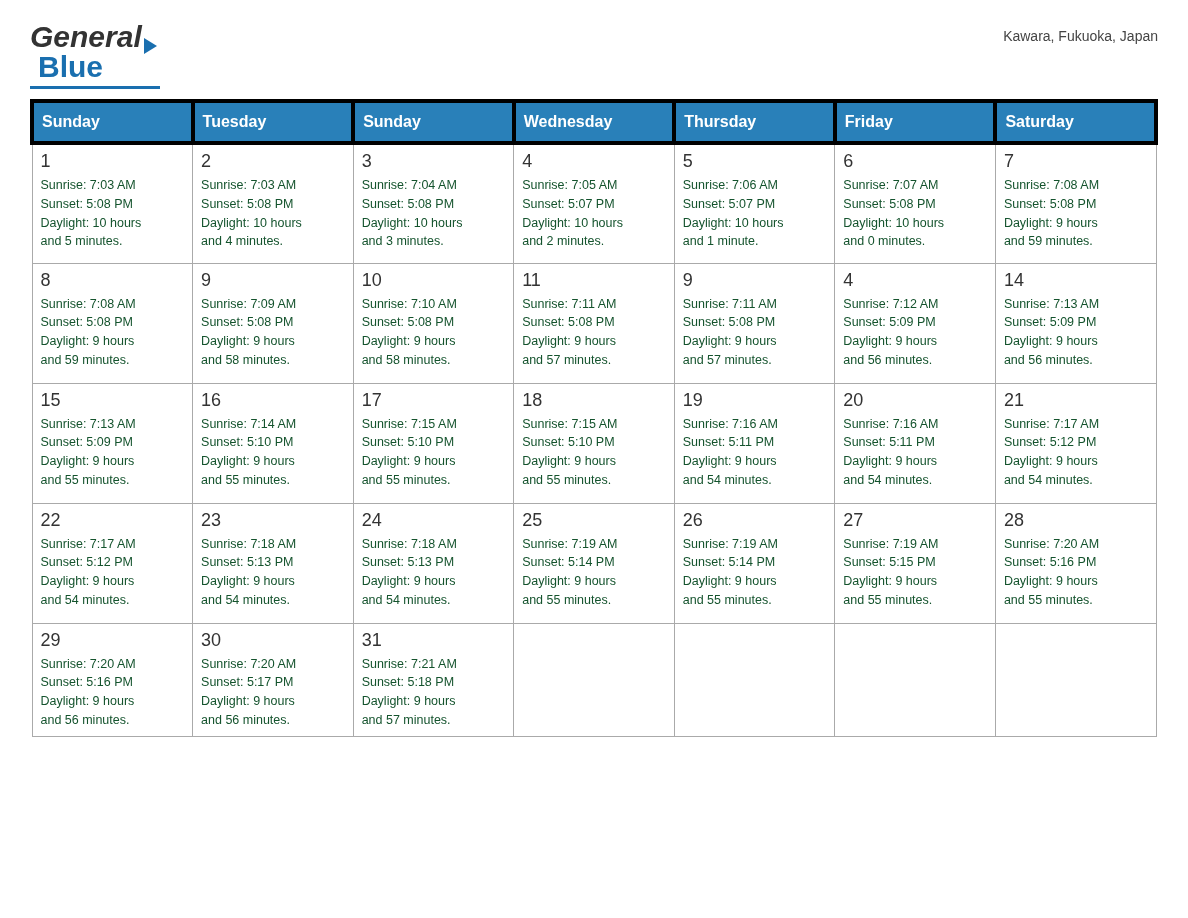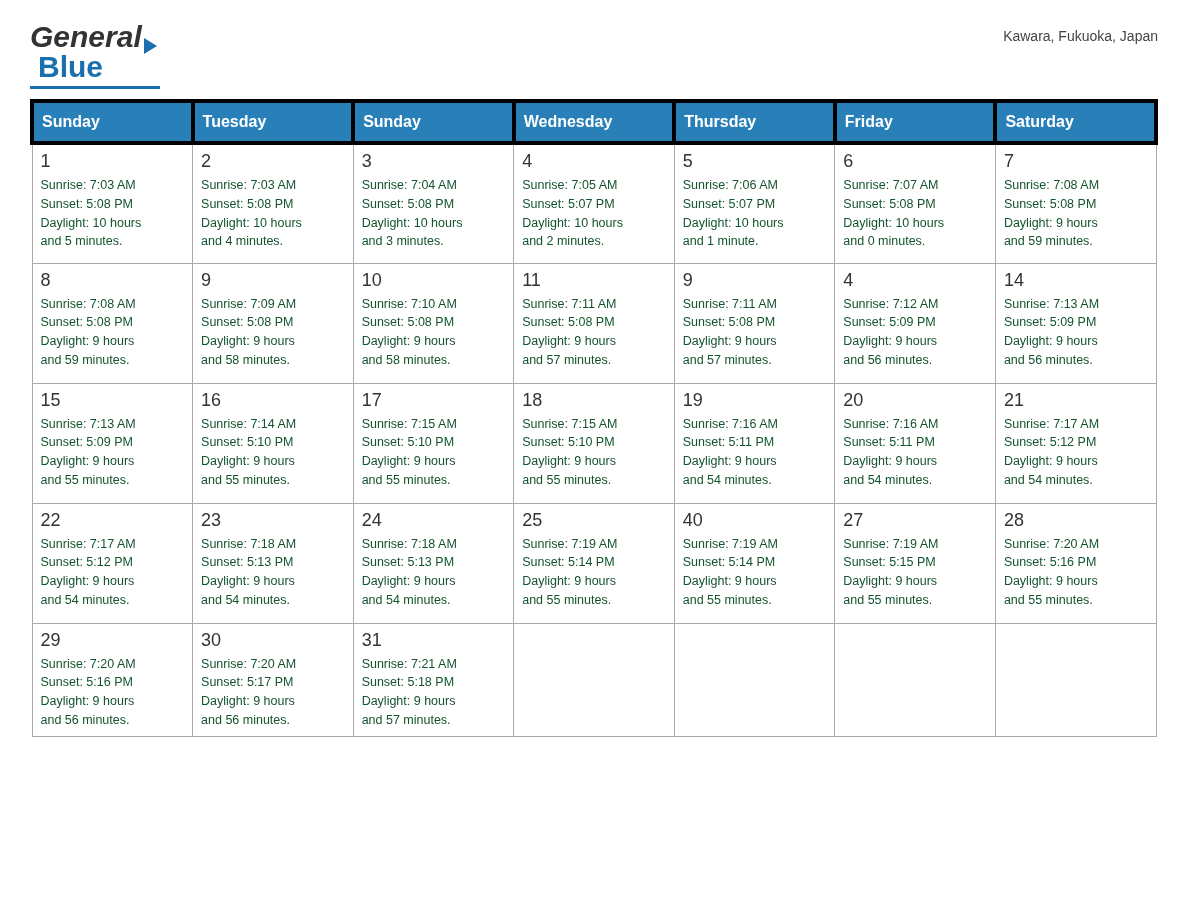--- a/index.html
+++ b/index.html
@@ -222,21 +222,21 @@
         </td>
         <td>
           <span class="day-number">24</span>
           <div class="day-info">Sunrise: 7:18 AM<br>Sunset: 5:13 PM<br>Daylight: 9 hours<br>and 54 minutes.</div>
         </td>
         <td>
           <span class="day-number">25</span>
           <div class="day-info">Sunrise: 7:19 AM<br>Sunset: 5:14 PM<br>Daylight: 9 hours<br>and 55 minutes.</div>
         </td>
         <td>
-          <span class="day-number">40</span>
+          <span class="day-number">26</span>
           <div class="day-info">Sunrise: 7:19 AM<br>Sunset: 5:14 PM<br>Daylight: 9 hours<br>and 55 minutes.</div>
         </td>
         <td>
           <span class="day-number">27</span>
           <div class="day-info">Sunrise: 7:19 AM<br>Sunset: 5:15 PM<br>Daylight: 9 hours<br>and 55 minutes.</div>
         </td>
         <td>
           <span class="day-number">28</span>
           <div class="day-info">Sunrise: 7:20 AM<br>Sunset: 5:16 PM<br>Daylight: 9 hours<br>and 55 minutes.</div>
         </td>

